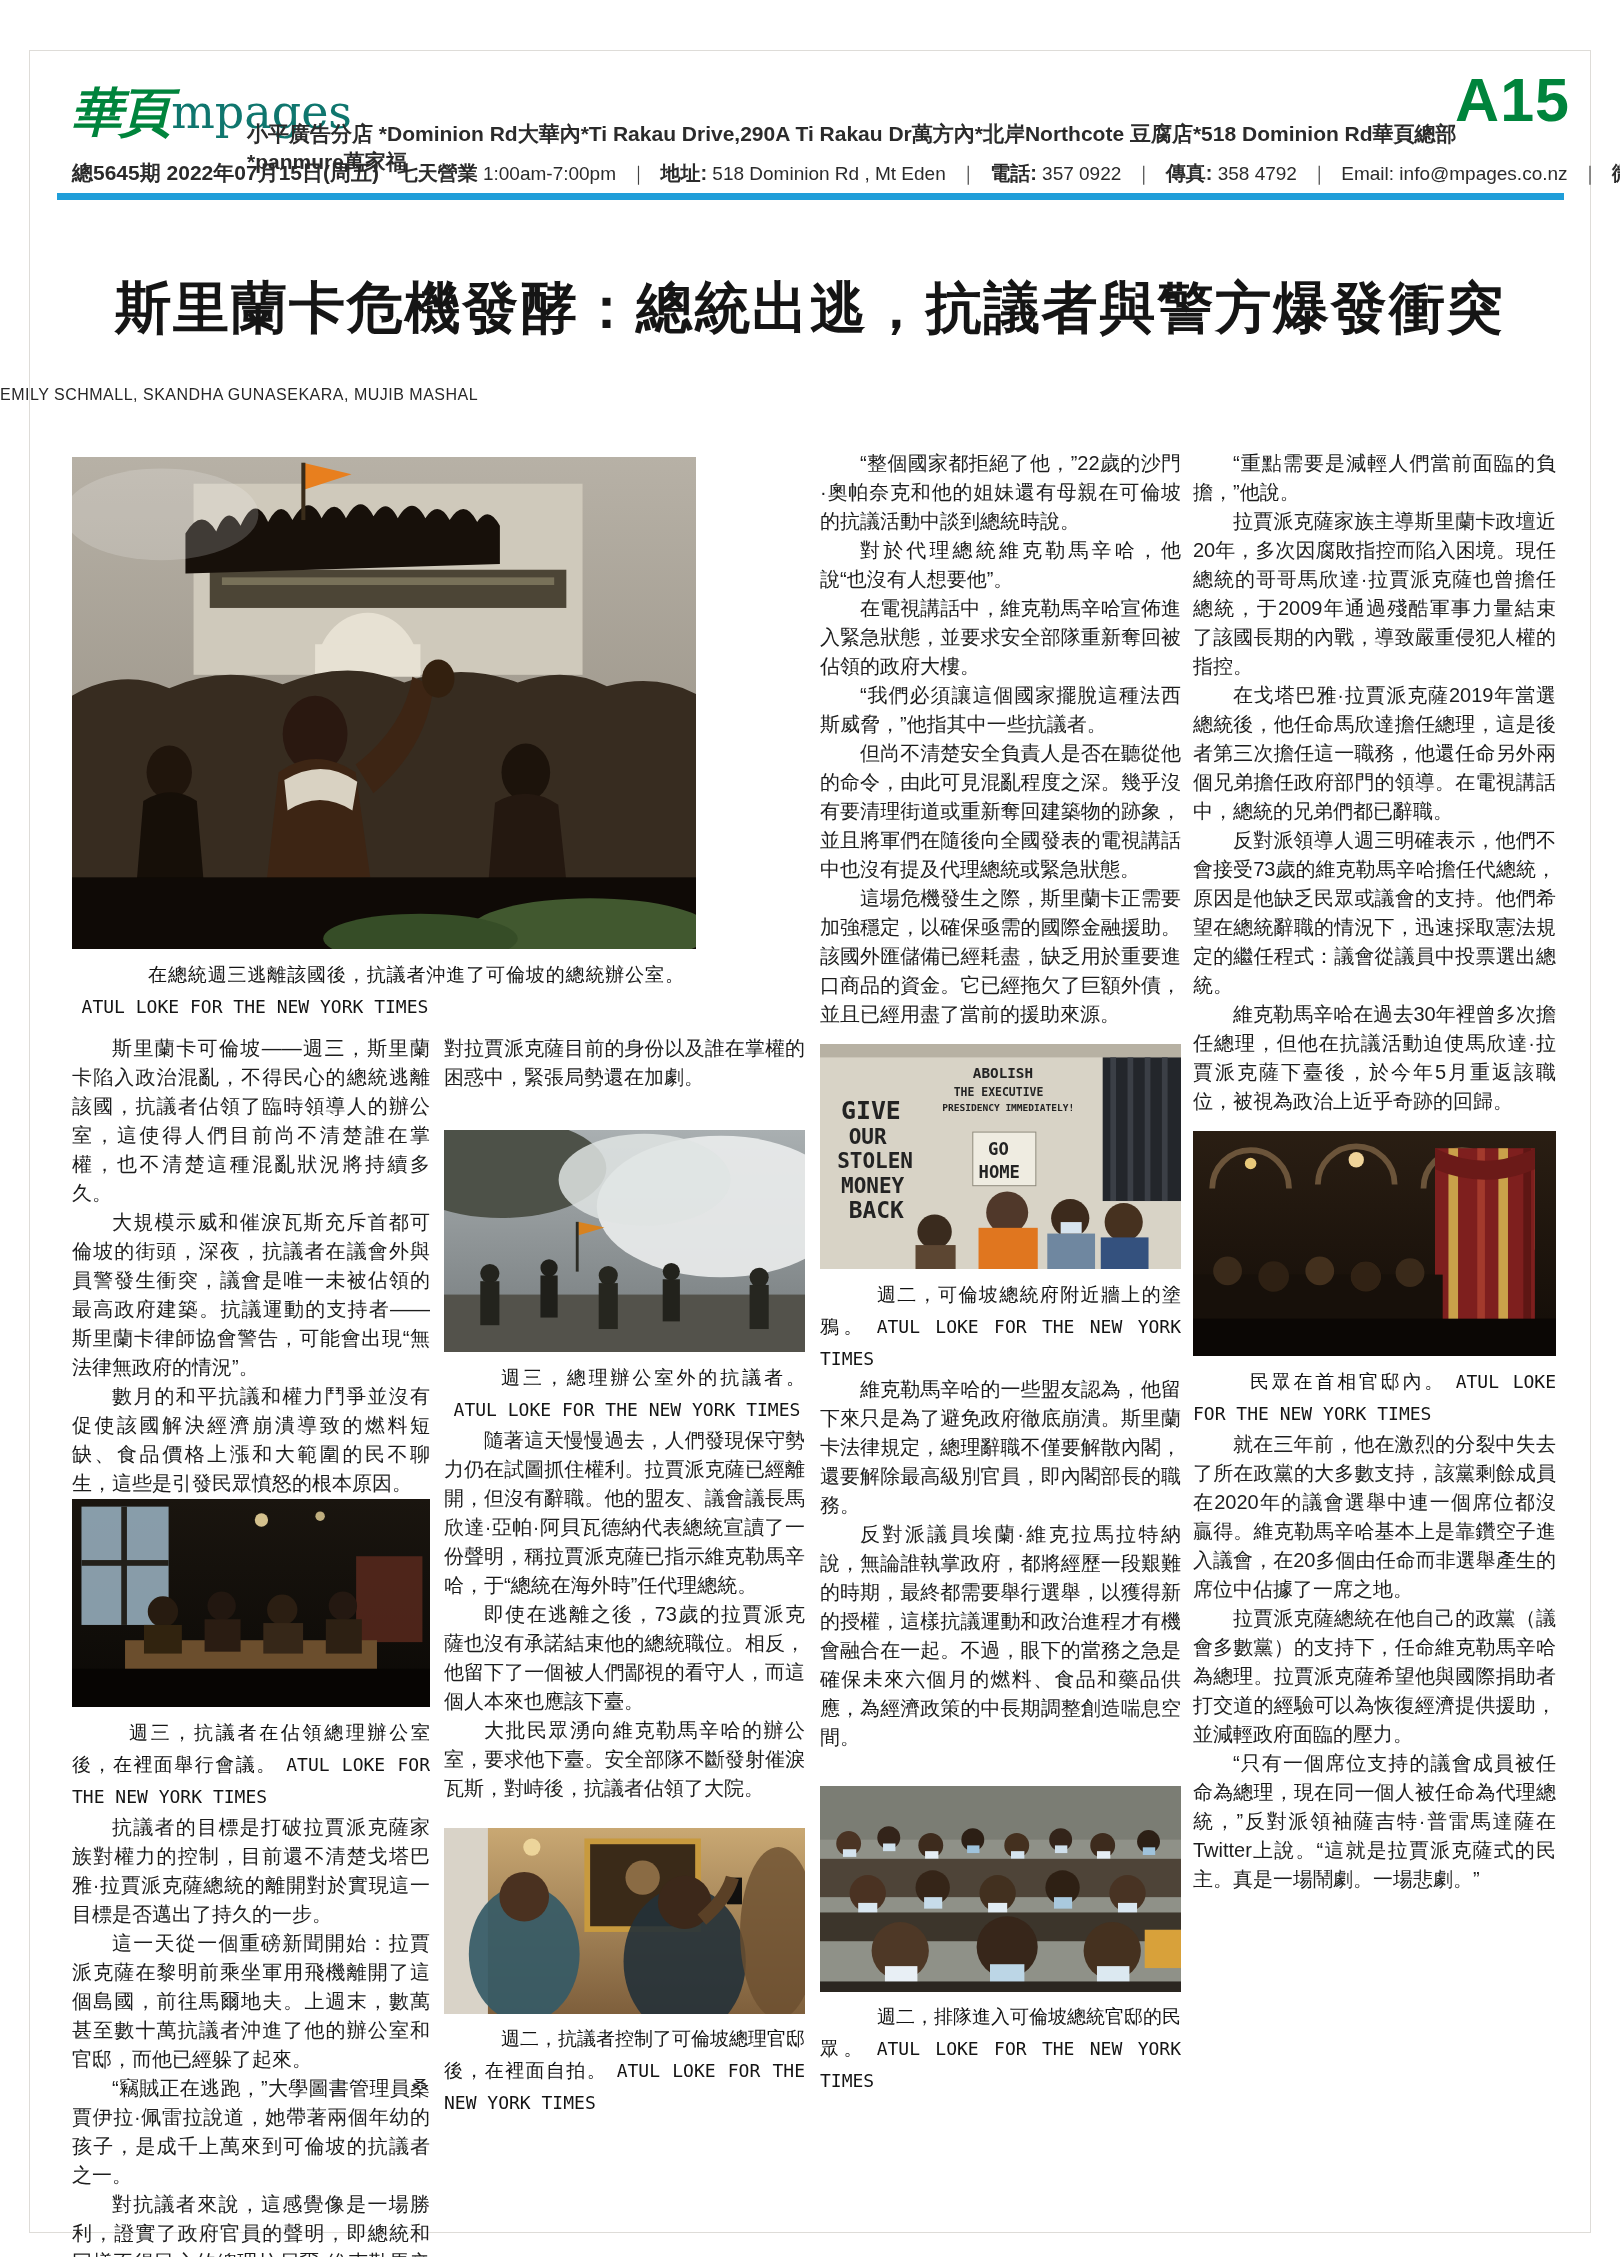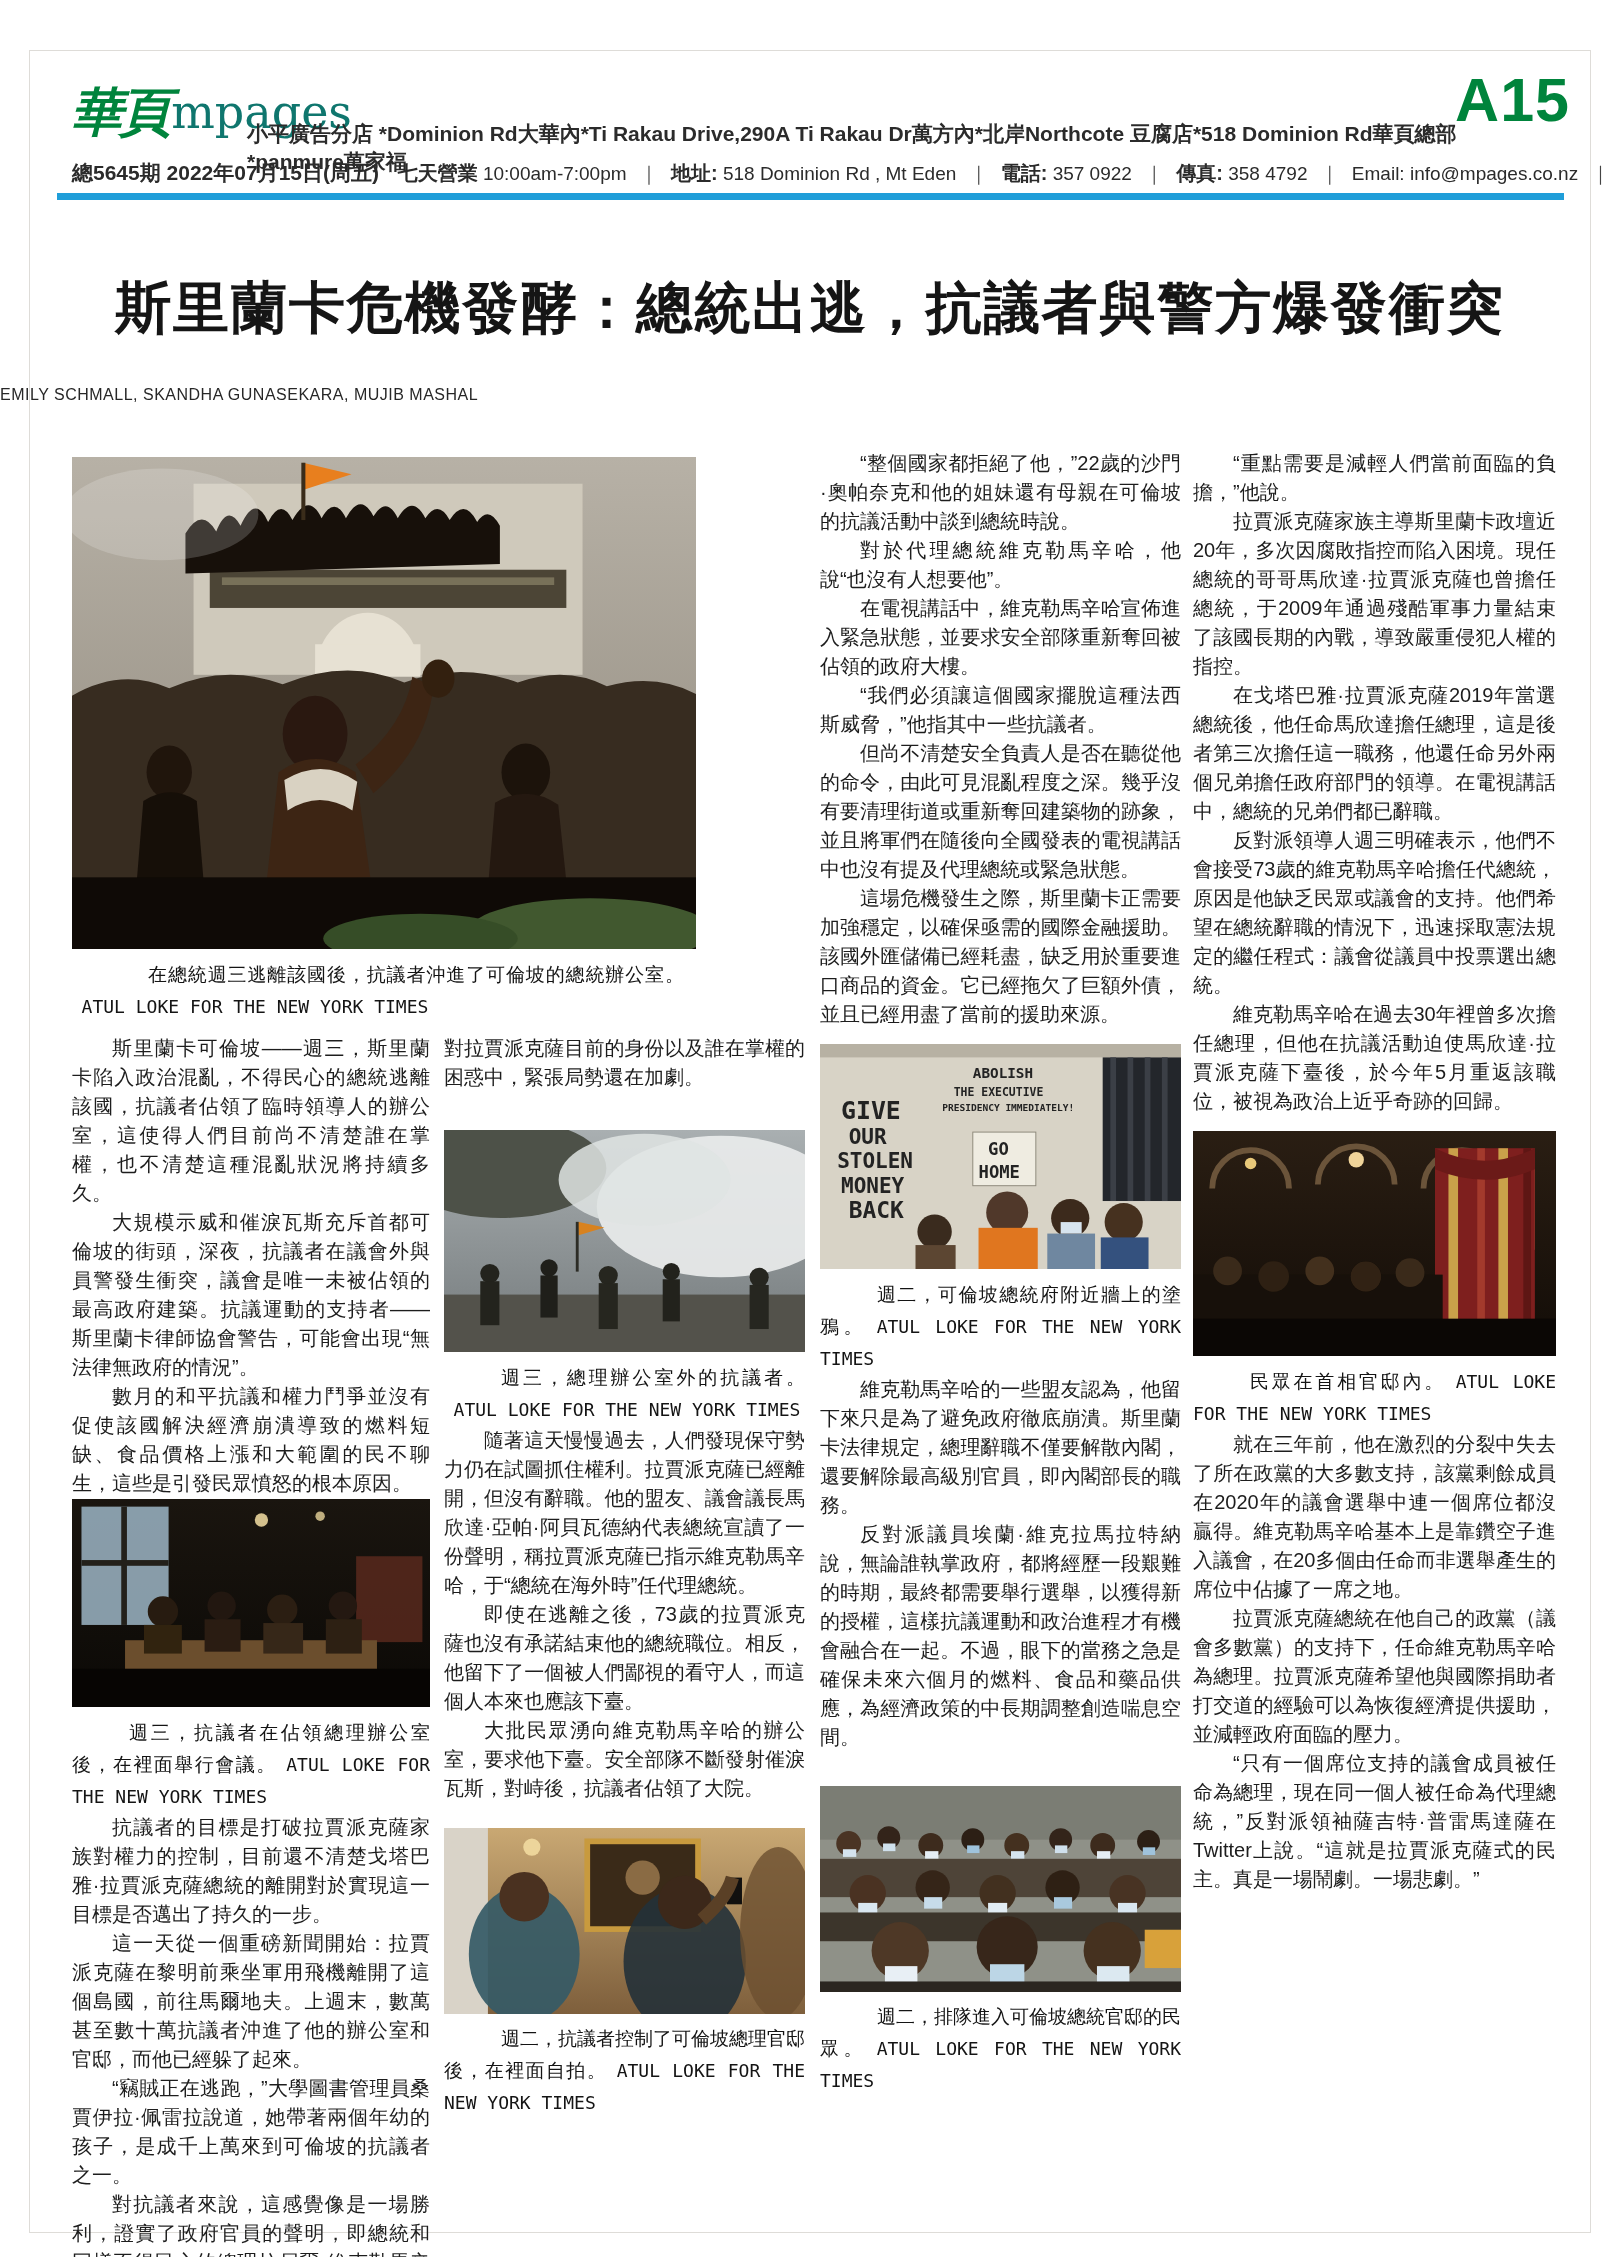--- a/index.html
+++ b/index.html
@@ -60,21 +60,21 @@
 
   <div class="logo">
     <span class="logo-cn">華頁</span>
     <span class="logo-en">mpages</span>
   </div>
   <div class="branches">小平廣告分店 *Dominion Rd大華內*Ti Rakau Drive,290A Ti Rakau Dr萬方內*北岸Northcote 豆腐店*518 Dominion Rd華頁總部*panmure萬家福</div>
   <div class="pagenum">A15</div>
 
   <div class="infoline">
     <span class="issue">總5645期 2022年07月15日(周五)</span>
-    <b>七天營業</b><span> 10:00am-7:00pm</span>
+    <b>七天營業</b><span> 1:00am-7:00pm</span>
     <span class="sep">｜</span>
     <b>地址:</b><span> 518 Dominion Rd , Mt Eden</span>
     <span class="sep">｜</span>
     <b>電話:</b><span> 357 0922</span>
     <span class="sep">｜</span>
     <b>傳真:</b><span> 358 4792</span>
     <span class="sep">｜</span>
     <span>Email:</span><span> info@mpages.co.nz</span>
     <span class="sep">｜</span>
     <b>微博:</b>

